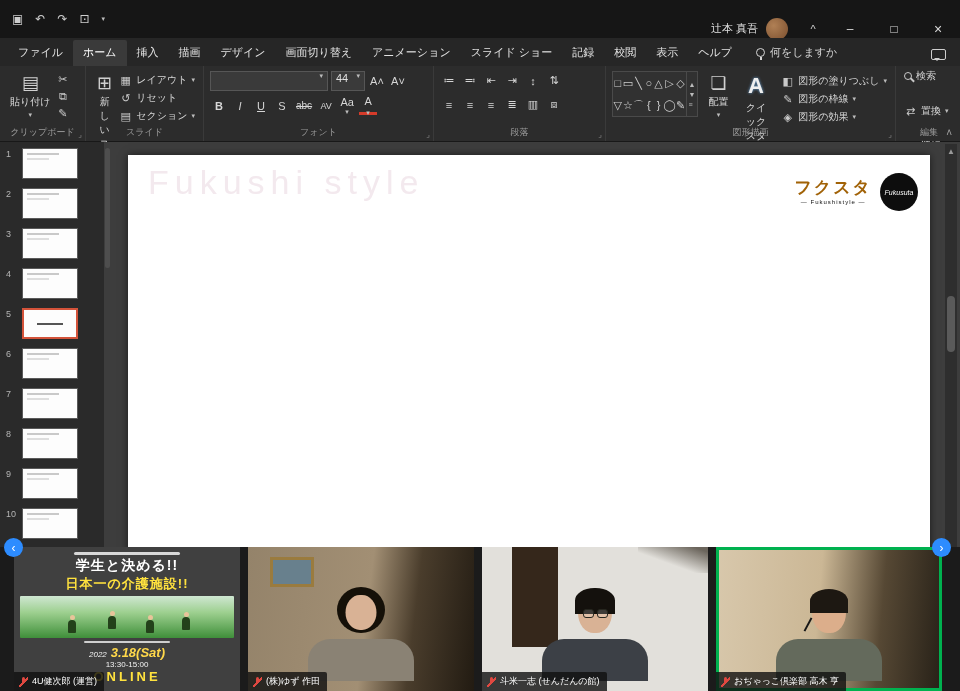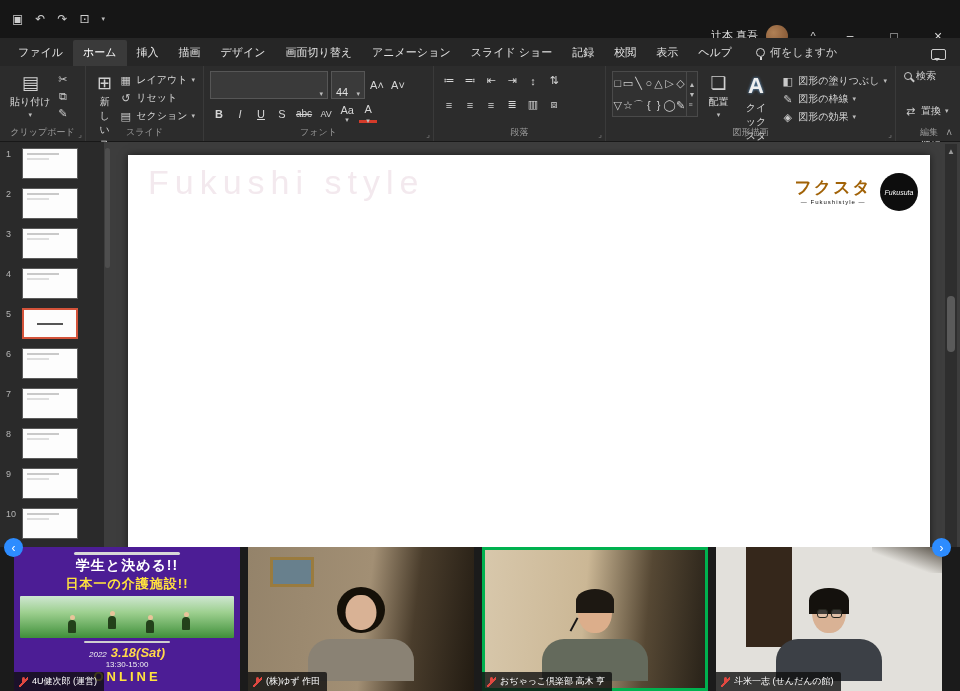--- a/index.html
+++ b/index.html
@@ -4,21 +4,21 @@
 <style>
   * { box-sizing: border-box; margin: 0; padding: 0; }
   html,body { width:960px; height:691px; overflow:hidden; background:#2d2d2d;
     font-family:"Liberation Sans","DejaVu Sans",sans-serif; }
 
   
   .titlebar { position:absolute; top:0; left:0; width:960px; height:38px; background:#161616; color:#d8d8d8; }
   .qat { position:absolute; left:12px; top:0; height:38px; display:flex; align-items:center; gap:12px; font-size:12px; color:#cfcfcf; }
   .qat span { cursor:default; }
   .win-title { position:absolute; left:50%; top:0; transform:translateX(-50%); height:38px; display:flex; align-items:center; font-size:11px; color:#e0e0e0; }
-  .tb-right { position:absolute; right:0; top:8px; height:55px; display:flex; align-items:center; }
+  .tb-right { position:absolute; right:0; top:1px; height:55px; display:flex; align-items:center; }
   .tb-user { font-size:11px; color:#e0e0e0; margin-right:8px; }
   .avatar { width:22px; height:22px; border-radius:50%; background:radial-gradient(circle at 35% 35%, #b08055, #7a4e2e); margin-right:10px; }
   .ribbonopt { width:30px; height:38px; display:grid; place-items:center; font-size:11px; color:#cfcfcf; }
   .winbtn { width:44px; height:38px; display:grid; place-items:center; font-size:12px; color:#dadada; }
   .winbtn.close { font-size:14px; }
 
   
   .tabrow { position:absolute; top:38px; left:0; width:960px; height:28px; background:#262626; display:flex; align-items:flex-end; padding-left:8px; }
   .tab { font-size:11px; color:#e3e3e3; padding:5px 10px 6px; white-space:nowrap; }
   .tab.sel { background:#3a3a3a; color:#fff; border-radius:2px 2px 0 0; }
@@ -33,21 +33,21 @@
   .group { position:relative; height:100%; border-right:1px solid #3a3a3a; padding:5px 6px 16px; }
   .glabel { position:absolute; bottom:2px; left:0; right:0; text-align:center; font-size:9px; color:#9c9c9c; white-space:nowrap;margin-top:20px; }
   .launcher { position:absolute; right:3px; bottom:2px; font-size:8px; color:#8a8a8a; }
   .bigbtn { display:flex; flex-direction:column; align-items:center; justify-content:flex-start; gap:2px; height:100%; padding:2px 4px; color:#dadada; font-size:10px; text-align:center; }
   .bigicon { font-size:18px; line-height:20px; color:#d0d0d0; }
   .caret { font-size:7px; color:#bdbdbd; }
   .minicol { display:flex; flex-direction:column; justify-content:flex-start; gap:4px; padding:2px 2px; }
   .minirow { display:flex; align-items:center; gap:4px; font-size:10px; color:#d6d6d6; white-space:nowrap; }
   .mico { font-size:11px; color:#c9c9c9; width:13px; text-align:center; }
   .rowline { display:flex; align-items:center; gap:3px; margin-bottom:5px; }
-  .selbox { background:#3a3a3a; border:1px solid #565656; height:28px; display:flex; align-items:flex-end; justify-content:space-between; padding:0 4px; color:#e0e0e0; font-size:11px; }
+  .selbox { background:#3a3a3a; border:1px solid #565656; height:20px; display:flex; align-items:flex-start; justify-content:space-between; padding:0 4px; color:#e0e0e0; font-size:11px; }
   .fname { width:118px; }
   .fsize { width:34px; }
   .tbtn { min-width:18px; height:19px; display:grid; place-items:center; color:#d6d6d6; font-size:11px; padding:0 2px; }
   .tbtn b { font-weight:bold; } .tbtn i { font-style:italic; }
   .u { text-decoration:underline; } .strike { text-decoration:line-through; font-size:10px; }
   .fontcolor { border-bottom:3px solid #d43b2a; line-height:11px; }
   .shapebox { width:128px; height:46px; background:#313131; border:1px solid #4a4a4a; display:grid; grid-template-columns:repeat(7,1fr) 12px; grid-auto-rows:22px; align-items:center; justify-items:center; color:#cfcfcf; font-size:11px; }
   .shapescroll { grid-column:8; grid-row:1/3; display:flex; flex-direction:column; gap:3px; font-size:7px; color:#bbb; border-left:1px solid #4a4a4a; height:100%; justify-content:center; padding:0 1px; }
   .bigA { font-size:22px; font-weight:bold; color:#efefef; text-shadow:0 0 3px #6fa8dc; }
   .editcol { display:flex; flex-direction:column; gap:21px; padding-top:3px; }
@@ -87,21 +87,21 @@
   .strip { position:absolute; left:0; bottom:0; width:960px; height:144px; background:#1b1b1b; display:flex; gap:8px; padding-left:14px; z-index:5; }
   .tile { position:relative; width:226px; height:144px; background:#000; overflow:hidden; flex:none; }
   .tile.active { outline:3px solid #00b14f; outline-offset:-3px; }
   .nlabel { position:absolute; left:0; bottom:0; display:flex; align-items:center; gap:4px; background:rgba(15,15,15,.8); color:#fff; font-size:9px; padding:3px 7px 3px 5px; border-radius:0 2px 0 0; z-index:3; white-space:nowrap; }
   .mic { position:relative; width:9px; height:10px; display:inline-block; }
   .mic::before { content:''; position:absolute; left:3px; top:0; width:3px; height:6px; background:#e04840; border-radius:2px; }
   .mic::after { content:''; position:absolute; left:0; top:0; width:9px; height:10px;
     background:linear-gradient(135deg,transparent 44%,#e04840 44%,#e04840 58%,transparent 58%); }
 
   
-  .poster { background:#4c1d95; text-align:center; padding-top:3px; }
+  .poster { background:#404040; text-align:center; padding-top:3px; }
   .pbar { height:3px; background:#d8d8d8; border-radius:2px; margin:2px 60px; }
   .pline1 { font-size:14px; font-weight:900; color:#fff; letter-spacing:1px; }
   .pline2 { font-size:13px; font-weight:900; color:#ffe23e; letter-spacing:1px; }
   .photo { position:relative; height:42px; margin:3px 6px; background:linear-gradient(#cfe7d2 0%,#9ccf8e 40%,#3f8f3a 100%); border-radius:1px; }
   .fig { position:absolute; bottom:5px; width:8px; height:13px; background:#23411a; border-radius:4px 4px 1px 1px; }
   .fig::before { content:''; position:absolute; top:-5px; left:1.5px; width:5px; height:5px; border-radius:50%; background:#e8c49a; }
   .pbar2 { height:2px; background:#cfcfcf; border-radius:2px; margin:2px 70px; }
   .pdate { display:flex; align-items:baseline; justify-content:center; gap:4px; color:#fff; margin-top:1px; }
   .pyear { font-size:8px; font-style:italic; color:#f2f2f2; }
   .pday { font-size:13px; font-weight:900; font-style:italic; color:#ffd84a; }
@@ -459,46 +459,46 @@
       <span class="p-hair"></span>
       <span class="p-head"></span>
       <span class="p-body"></span>
     </div>
     <div class="nlabel">
       <span class="mic"></span>
       <span>(株)ゆず  作田</span>
     </div>
   </div>
 
-  <div class="tile bg3 t3 active">
-    <div class="person">
-      <span class="p-hair"></span>
-      <span class="p-head"></span>
-      <span class="headset"></span>
-      <span class="p-body"></span>
-    </div>
-    <div class="nlabel">
-      <span class="mic"></span>
-      <span>おぢゃっこ倶楽部  高木 亨</span>
-    </div>
-  </div>
-
   <div class="tile bg4 t4">
     <div class="darkdoor"></div>
     <div class="corner4"></div>
     <div class="person">
       <span class="p-hair"></span>
       <span class="p-head"></span>
       <span class="glasses">
           <span class="lens"></span>
           <span class="lens"></span>
         </span>
       <span class="p-body"></span>
     </div>
     <div class="nlabel">
       <span class="mic"></span>
       <span>斗米一志 (せんだんの館)</span>
     </div>
   </div>
+
+  <div class="tile bg3 t3 active">
+    <div class="person">
+      <span class="p-hair"></span>
+      <span class="p-head"></span>
+      <span class="headset"></span>
+      <span class="p-body"></span>
+    </div>
+    <div class="nlabel">
+      <span class="mic"></span>
+      <span>おぢゃっこ倶楽部  高木 亨</span>
+    </div>
+  </div>
 </div>
 
 <span class="navbtn" style="left:4px;top:538px;">‹</span>
 <span class="navbtn" style="left:932px;top:538px;">›</span>
 
 </body></html>

